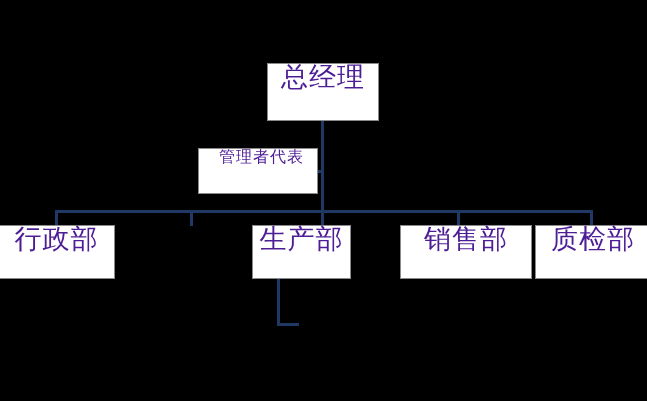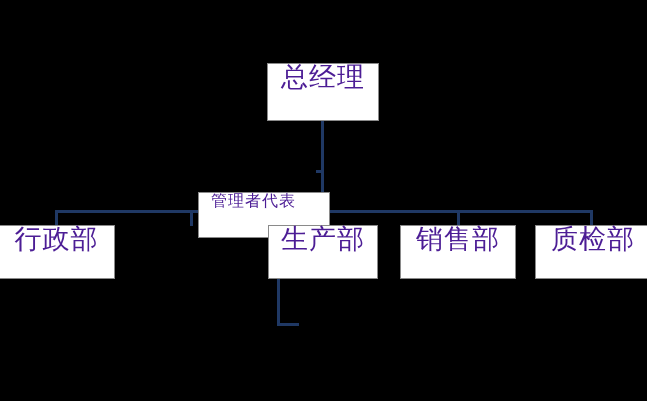--- a/index.html
+++ b/index.html
@@ -30,30 +30,29 @@
   }
   .node-lg { font-size: 27px; }
   .node-sm { font-size: 16px; }
 
   
   #node-gm {
     left: 267px; top: 63px; width: 112px; height: 58px;
   }
   
   #node-mr {
-    left: 198px; top: 148px; width: 132px; height: 46px;
+    left: 198px; top: 148px; width: 120px; height: 46px;
     justify-content: flex-start;
-    padding-left: 12px;
-    margin-top: 44px;
+    padding-left: 20px;
   }
   
   #node-admin      { left: -2px;  top: 225px; width: 117px; height: 54px; }
   #node-process    { left: 133px; top: 225px; width: 115px; height: 54px; }
-  #node-production { left: 268px; top: 225px; width: 110px; height: 54px; }
-  #node-sales      { left: 400px; top: 225px; width: 116px; height: 54px; }
+  #node-production { left: 252px; top: 225px; width: 99px; height: 54px; }
+  #node-sales      { left: 400px; top: 225px; width: 132px; height: 54px; }
   #node-qc         { left: 535px; top: 225px; width: 116px; height: 54px; }
   
   #node-workshop   { left: 295px; top: 295px; width: 113px; height: 53px; }
 
   .conn {
     position: absolute;
     background: #1f3864;
   }
   .v { width: 3px; }
   .h { height: 3px; }

